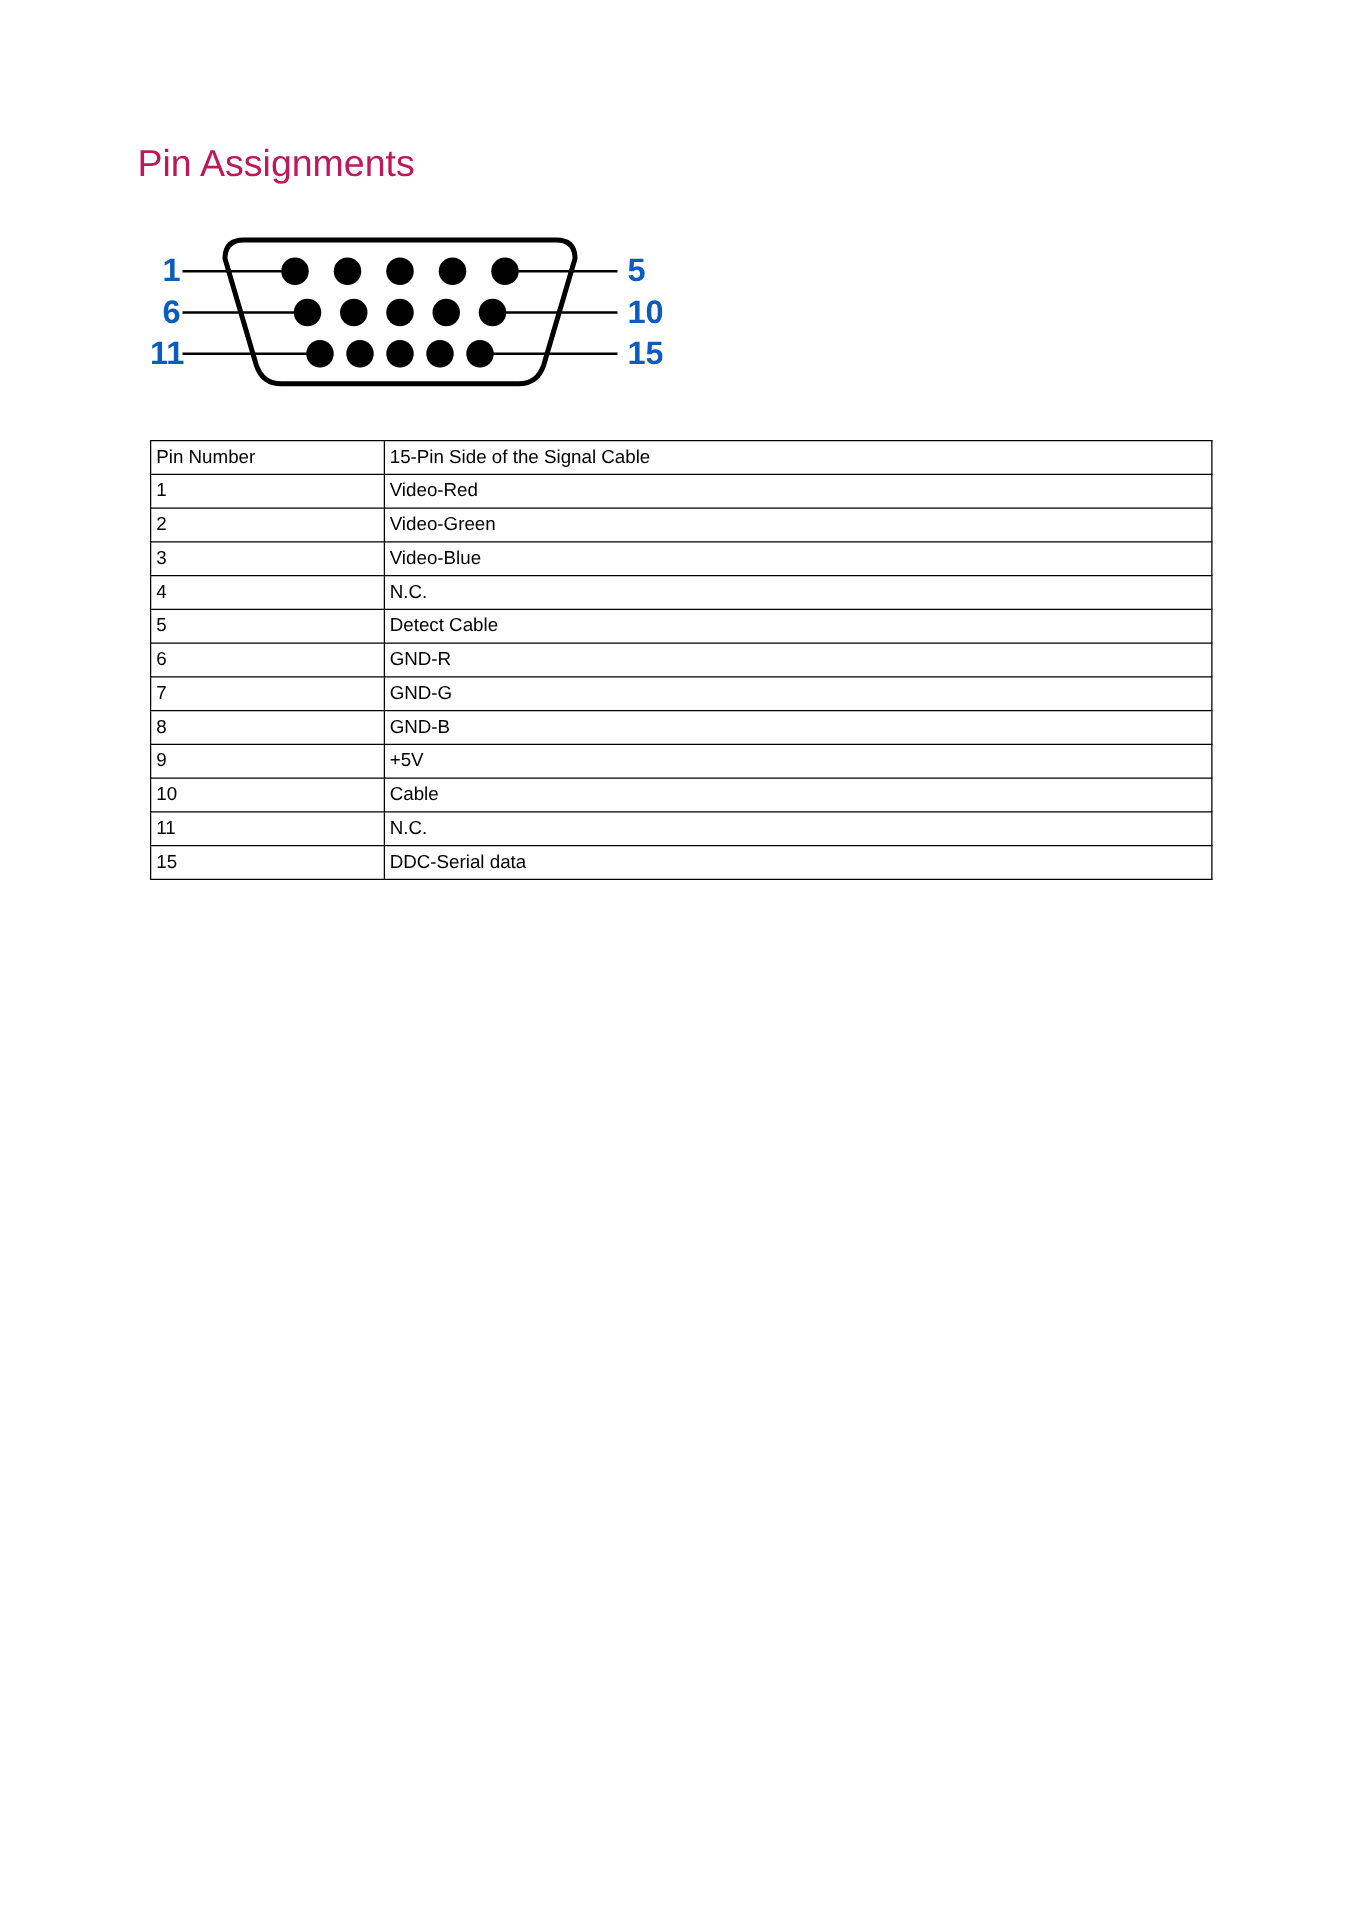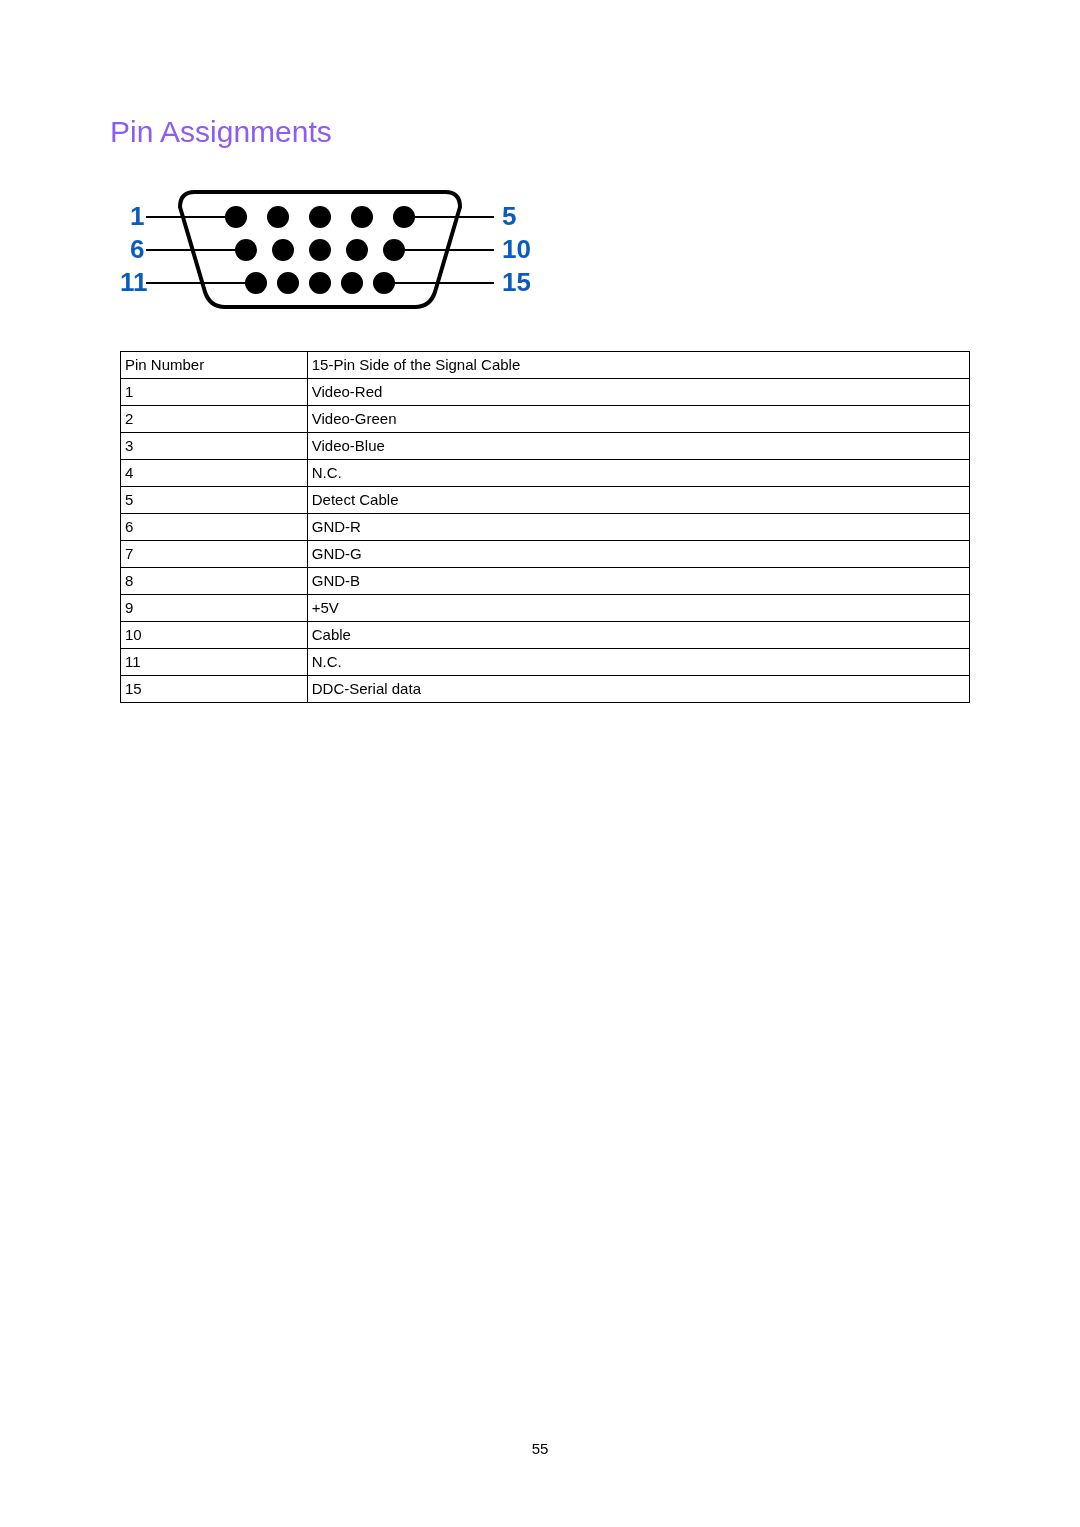--- a/index.html
+++ b/index.html
@@ -13,21 +13,21 @@
     width: 1080px;
     height: 1527px;
     position: relative;
     box-sizing: border-box;
     padding: 115px 110px 0 110px;
   }
   .heading {
     font-size: 30px;
     font-weight: 400;
     margin: 0 0 18px 0;
-    color: #8b5cf6;
+    color: #be185d;
   }
   .diagram-wrap {
     margin: 10px 0 20px 0;
   }
   .pin-table {
     border-collapse: collapse;
     width: 850px;
     font-size: 15px;
     margin-left: 10px;
   }
@@ -162,14 +162,13 @@
           <td>11</td>
           <td>N.C.</td>
         </tr>
       <tr>
           <td>15</td>
           <td>DDC-Serial data</td>
         </tr>
     </tbody>
   </table>
 
-  <div class="page-number">55</div>
 </div>
 
 </body></html>

